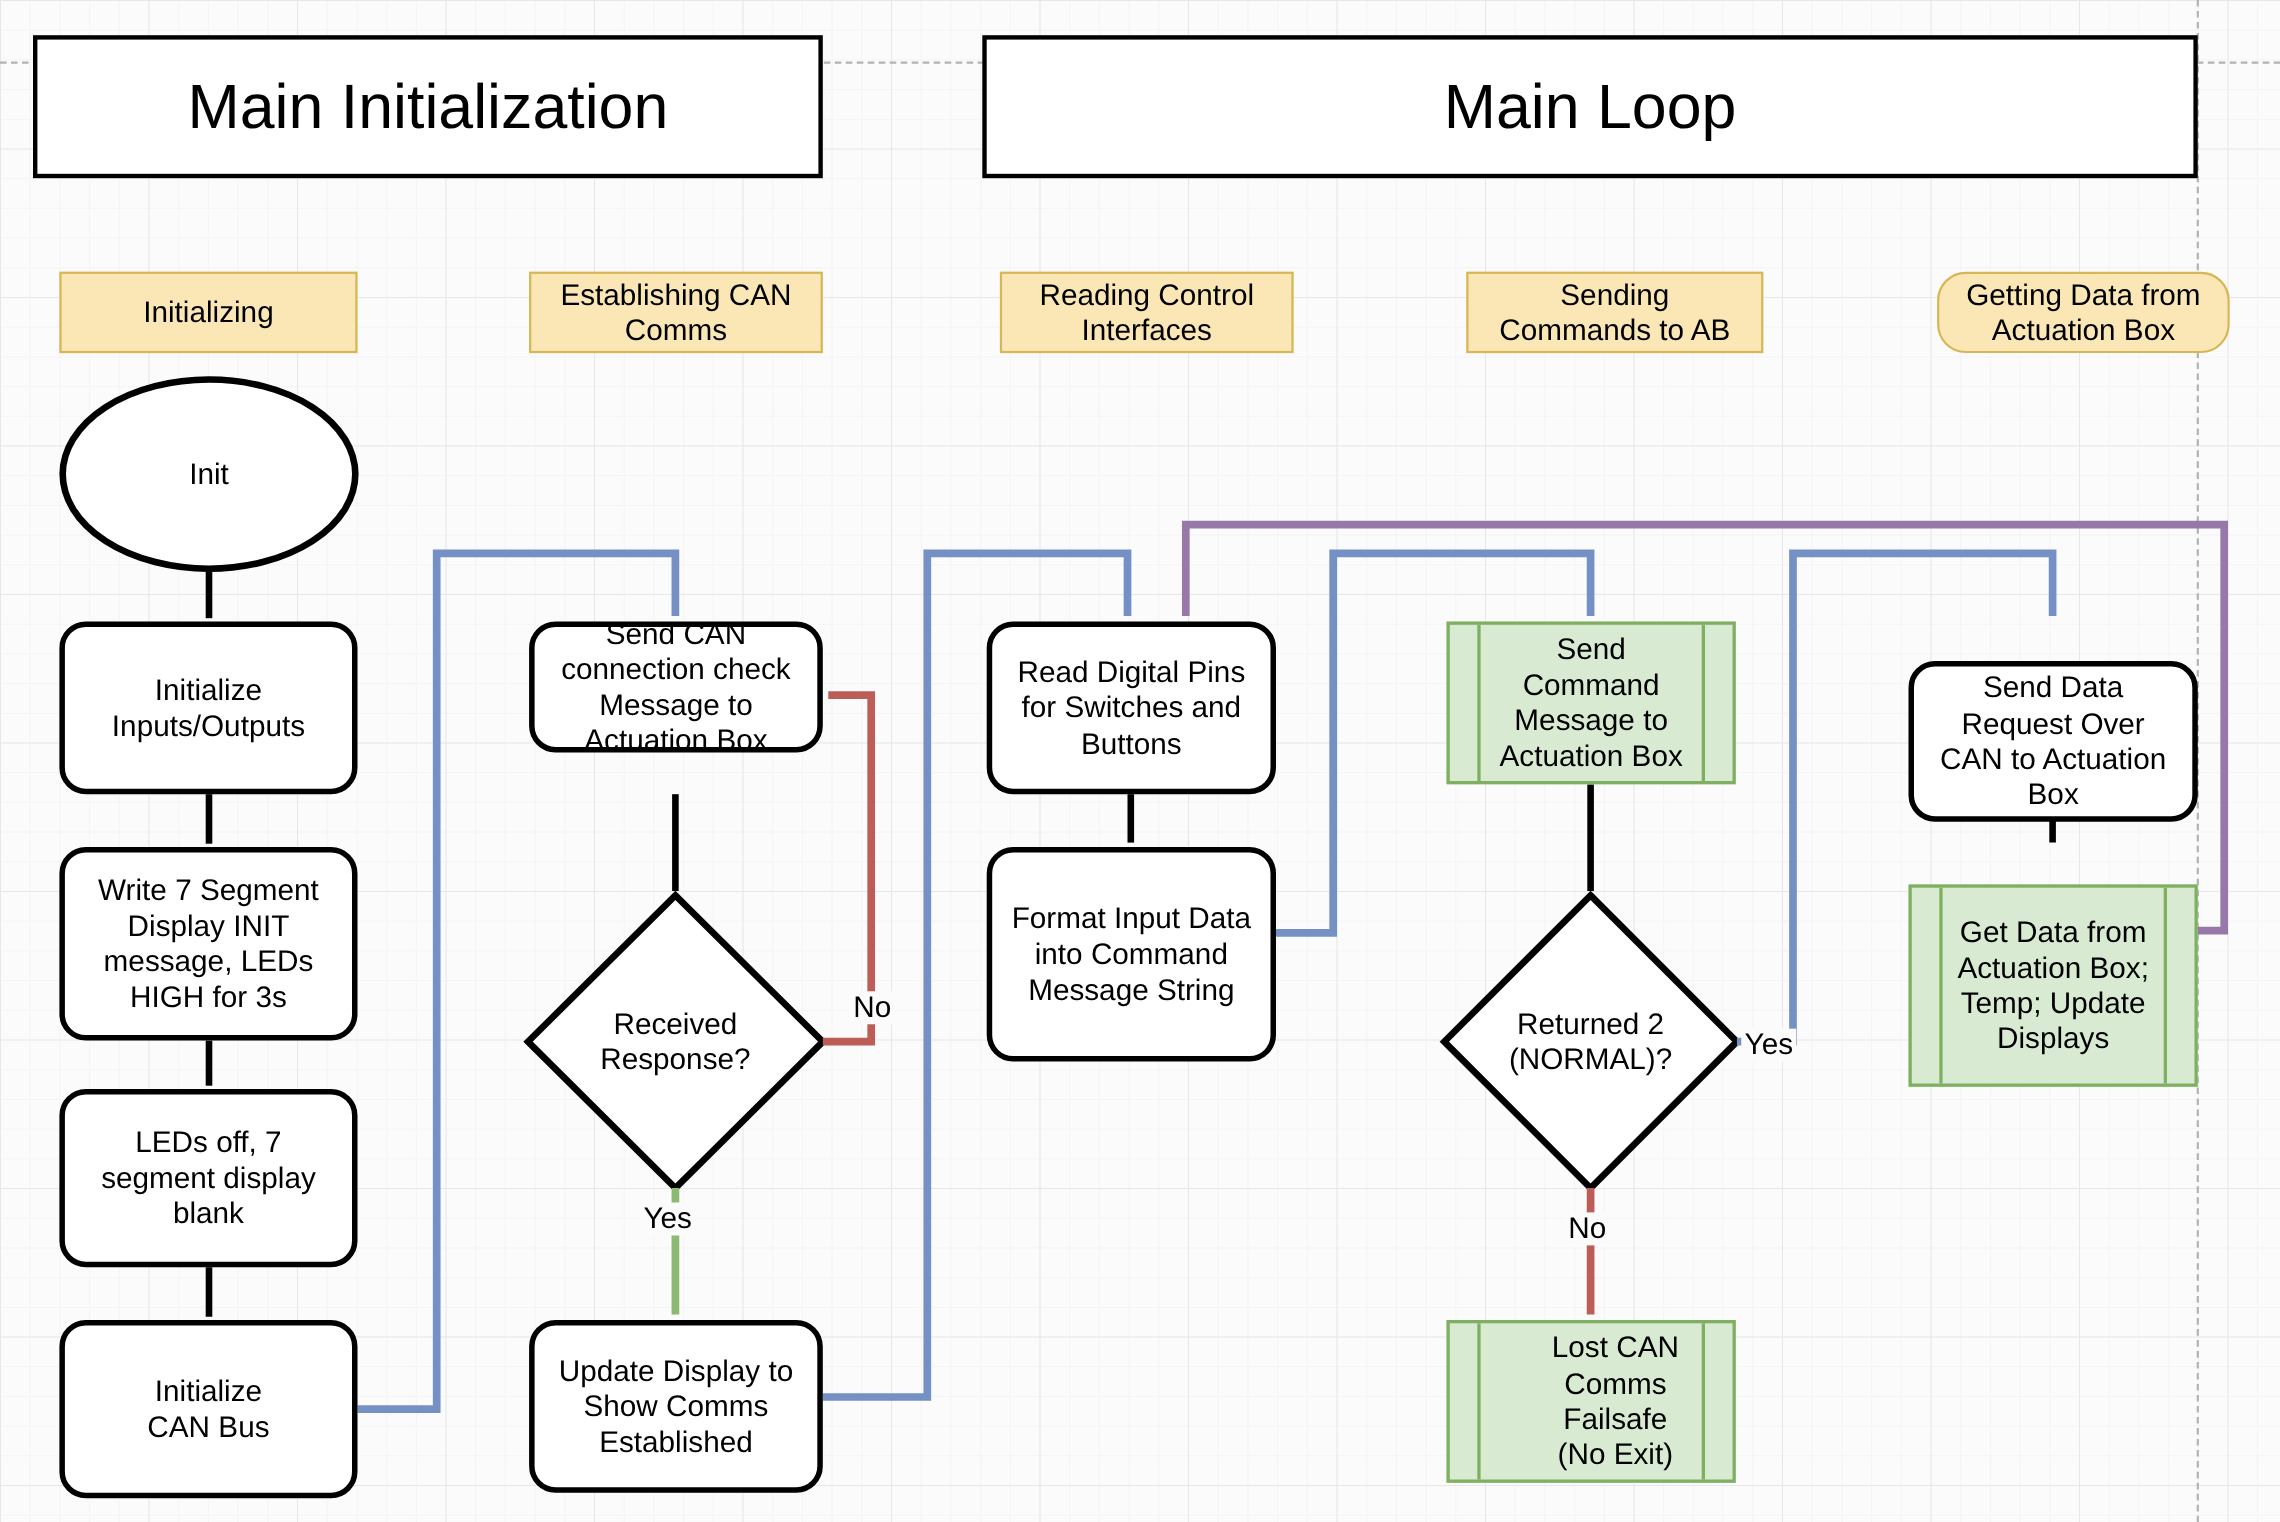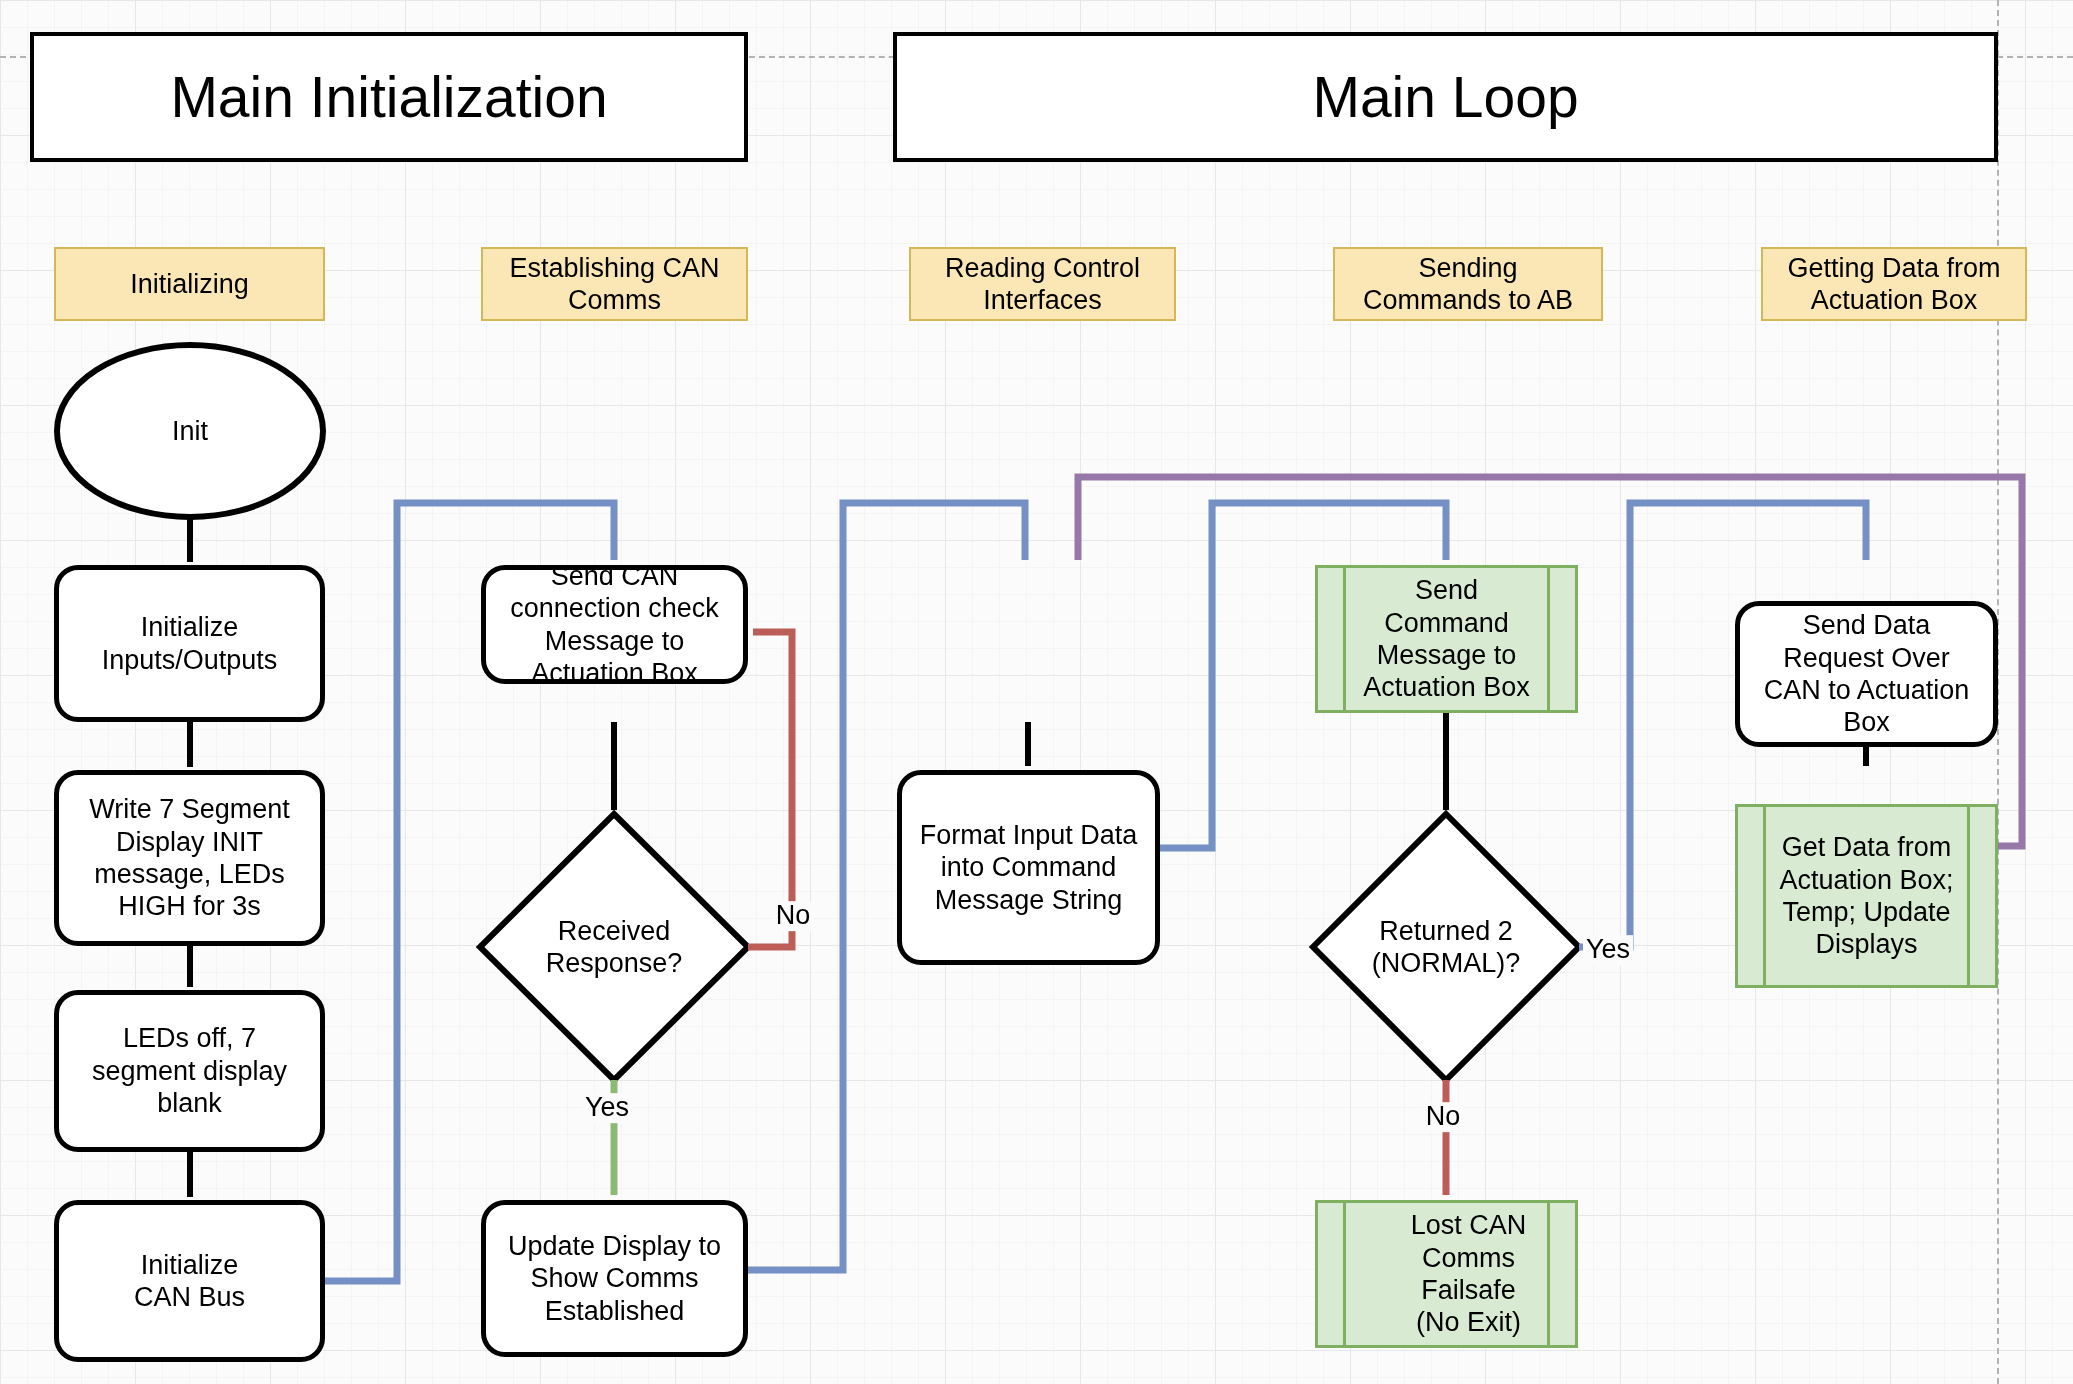--- a/index.html
+++ b/index.html
@@ -108,21 +108,21 @@
   <div class="node title-box" style="left:30px;top:32px;width:718px;height:130px;"><span>Main Initialization</span></div>
   <div class="node title-box" style="left:893px;top:32px;width:1105px;height:130px;"><span>Main Loop</span></div>
 
   <div class="node phase" style="left:54px;top:247px;width:271px;height:74px;"><span>Initializing</span></div>
   <div class="node phase" style="left:481px;top:247px;width:267px;height:74px;"><span>Establishing CAN
 Comms</span></div>
   <div class="node phase" style="left:909px;top:247px;width:267px;height:74px;"><span>Reading Control
 Interfaces</span></div>
   <div class="node phase" style="left:1333px;top:247px;width:270px;height:74px;"><span>Sending
 Commands to AB</span></div>
-  <div class="node phase" style="left:1761px;top:247px;width:266px;height:74px;"><span>Getting Data from
+  <div class="node phase" style="left:1761px;top:247px;width:266px;height:74px;border-radius:26px;"><span>Getting Data from
 Actuation Box</span></div>
 
   <div class="float-text" style="left:190px;top:431px;width:240px;">Init</div>
   <div class="node rounded" style="left:54px;top:565px;width:271px;height:157px;"><span>Initialize
 Inputs/Outputs</span></div>
   <div class="node rounded" style="left:54px;top:770px;width:271px;height:176px;"><span>Write 7 Segment
 Display INIT
 message, LEDs
 HIGH for 3s</span></div>
   <div class="node rounded" style="left:54px;top:990px;width:271px;height:162px;"><span>LEDs off, 7
@@ -134,20 +134,23 @@
   <div class="node rounded" style="left:481px;top:565px;width:267px;height:119px;"><span>Send CAN
 connection check
 Message to
 Actuation Box</span></div>
   <div class="float-text" style="left:614px;top:947px;width:240px;">Received
 Response?</div>
   <div class="node rounded" style="left:481px;top:1200px;width:267px;height:157px;"><span>Update Display to
 Show Comms
 Established</span></div>
 
+  <div class="node rounded" style="left:897px;top:565px;width:263px;height:157px;"><span>Read Digital Pins
+for Switches and
+Buttons</span></div>
   <div class="node rounded" style="left:897px;top:770px;width:263px;height:195px;"><span>Format Input Data
 into Command
 Message String</span></div>
 
   <div class="node pre-proc" style="left:1315px;top:565px;width:263px;height:148px;"><span>Send
 Command
 Message to
 Actuation Box</span></div>
   <div class="float-text" style="left:1446px;top:947px;width:250px;">Returned 2
 (NORMAL)?</div>

